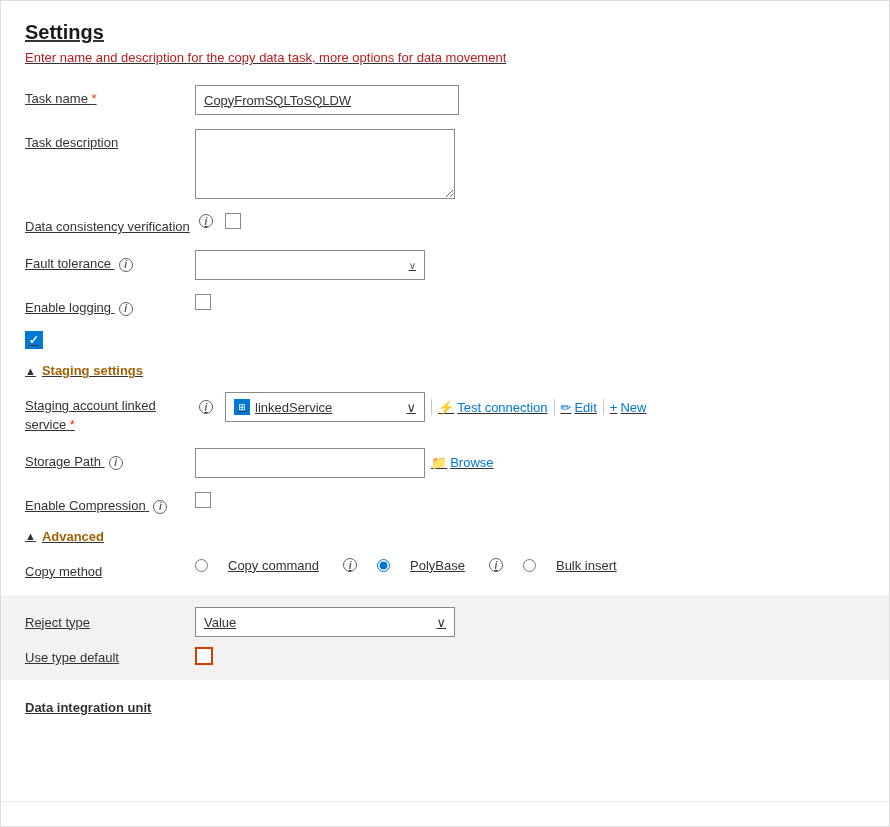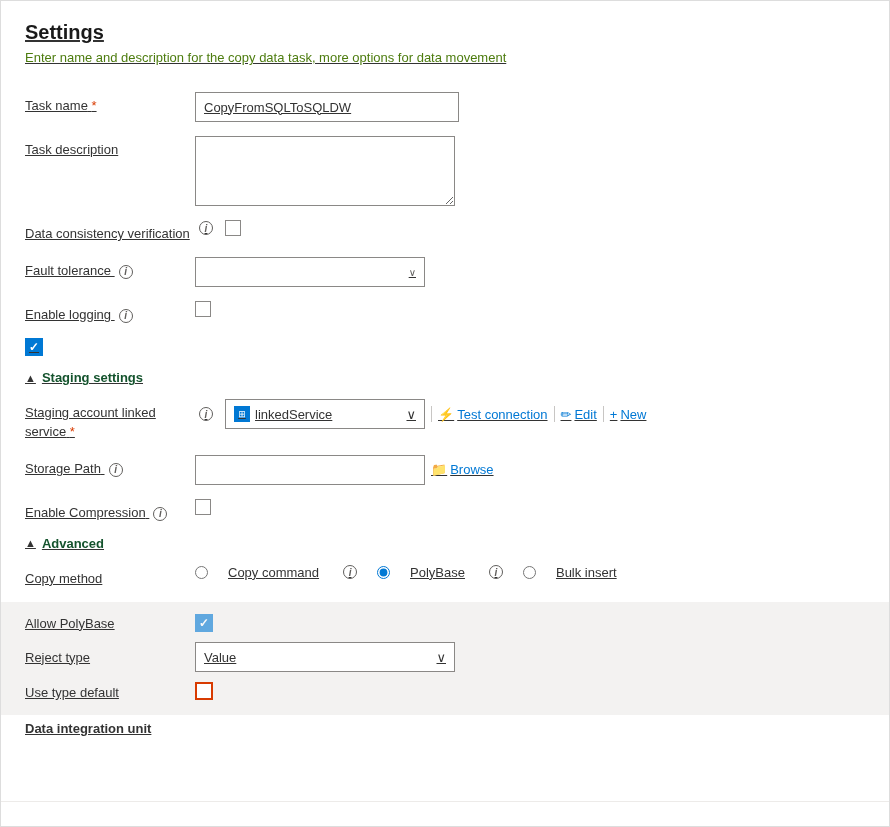--- a/index.html
+++ b/index.html
@@ -25,23 +25,23 @@
       overflow-y: auto;
       text-decoration: underline;
     }
     .page-title {
       font-size: 20px;
       font-weight: 600;
       color: #1a1a1a;
       margin-bottom: 6px;
     }
     .subtitle-link {
-      color: #4d7c0f;
-      font-size: 13px;
-      margin-bottom: 27px;
+      color: #b91c1c;
+      font-size: 13px;
+      margin-bottom: 20px;
       display: block;
     }
     .form-row {
       display: flex;
       align-items: flex-start;
       margin-bottom: 14px;
     }
     .form-label {
       width: 170px;
       min-width: 170px;
@@ -143,21 +143,21 @@
       margin-top: 4px;
     }
     .section-header .arrow {
       font-size: 11px;
       margin-right: 6px;
       color: #333;
     }
     .section-header-text {
       font-size: 13px;
       font-weight: 600;
-      color: #14532d;
+      color: #a16207;
     }
     .linked-service-dropdown {
       border: 1px solid #8a8886;
       padding: 4px 8px;
       font-size: 13px;
       height: 30px;
       background: white;
       display: flex;
       align-items: center;
       gap: 6px;
@@ -417,26 +417,20 @@
           <div class="radio-option">
             <input type="radio" name="copyMethod" value="BulkInsert" style="">
             <span>Bulk insert</span>
           </div>
         </div>
       </div>
     </div>
 
     <div class="polybase-section">
 
-      <div class="polybase-row">
-        <div class="polybase-label">Allow PolyBase</div>
-        <div class="polybase-value">
-          <div class="checkbox-blue" style="opacity:0.6;"></div>
-        </div>
-      </div>
 
       <div class="polybase-row">
         <div class="polybase-label">Reject type</div>
         <div class="polybase-value">
           <div class="reject-select">
             <span>Value</span>
             <span>∨</span>
           </div>
         </div>
       </div>
@@ -444,21 +438,21 @@
 
       <div class="polybase-row">
         <div class="polybase-label">Use type default</div>
         <div class="polybase-value">
           <div class="checkbox-red-border"></div>
         </div>
       </div>
 
     </div>
 
-    <div class="form-row" style="">
+    <div class="form-row" style="margin-top:14px;">
       <div class="form-label">
         <span class="data-integration-label">Data integration unit</span>
       </div>
       <div class="form-control-area">
       </div>
     </div>
 
   </div>
 
   <div class="footer">

